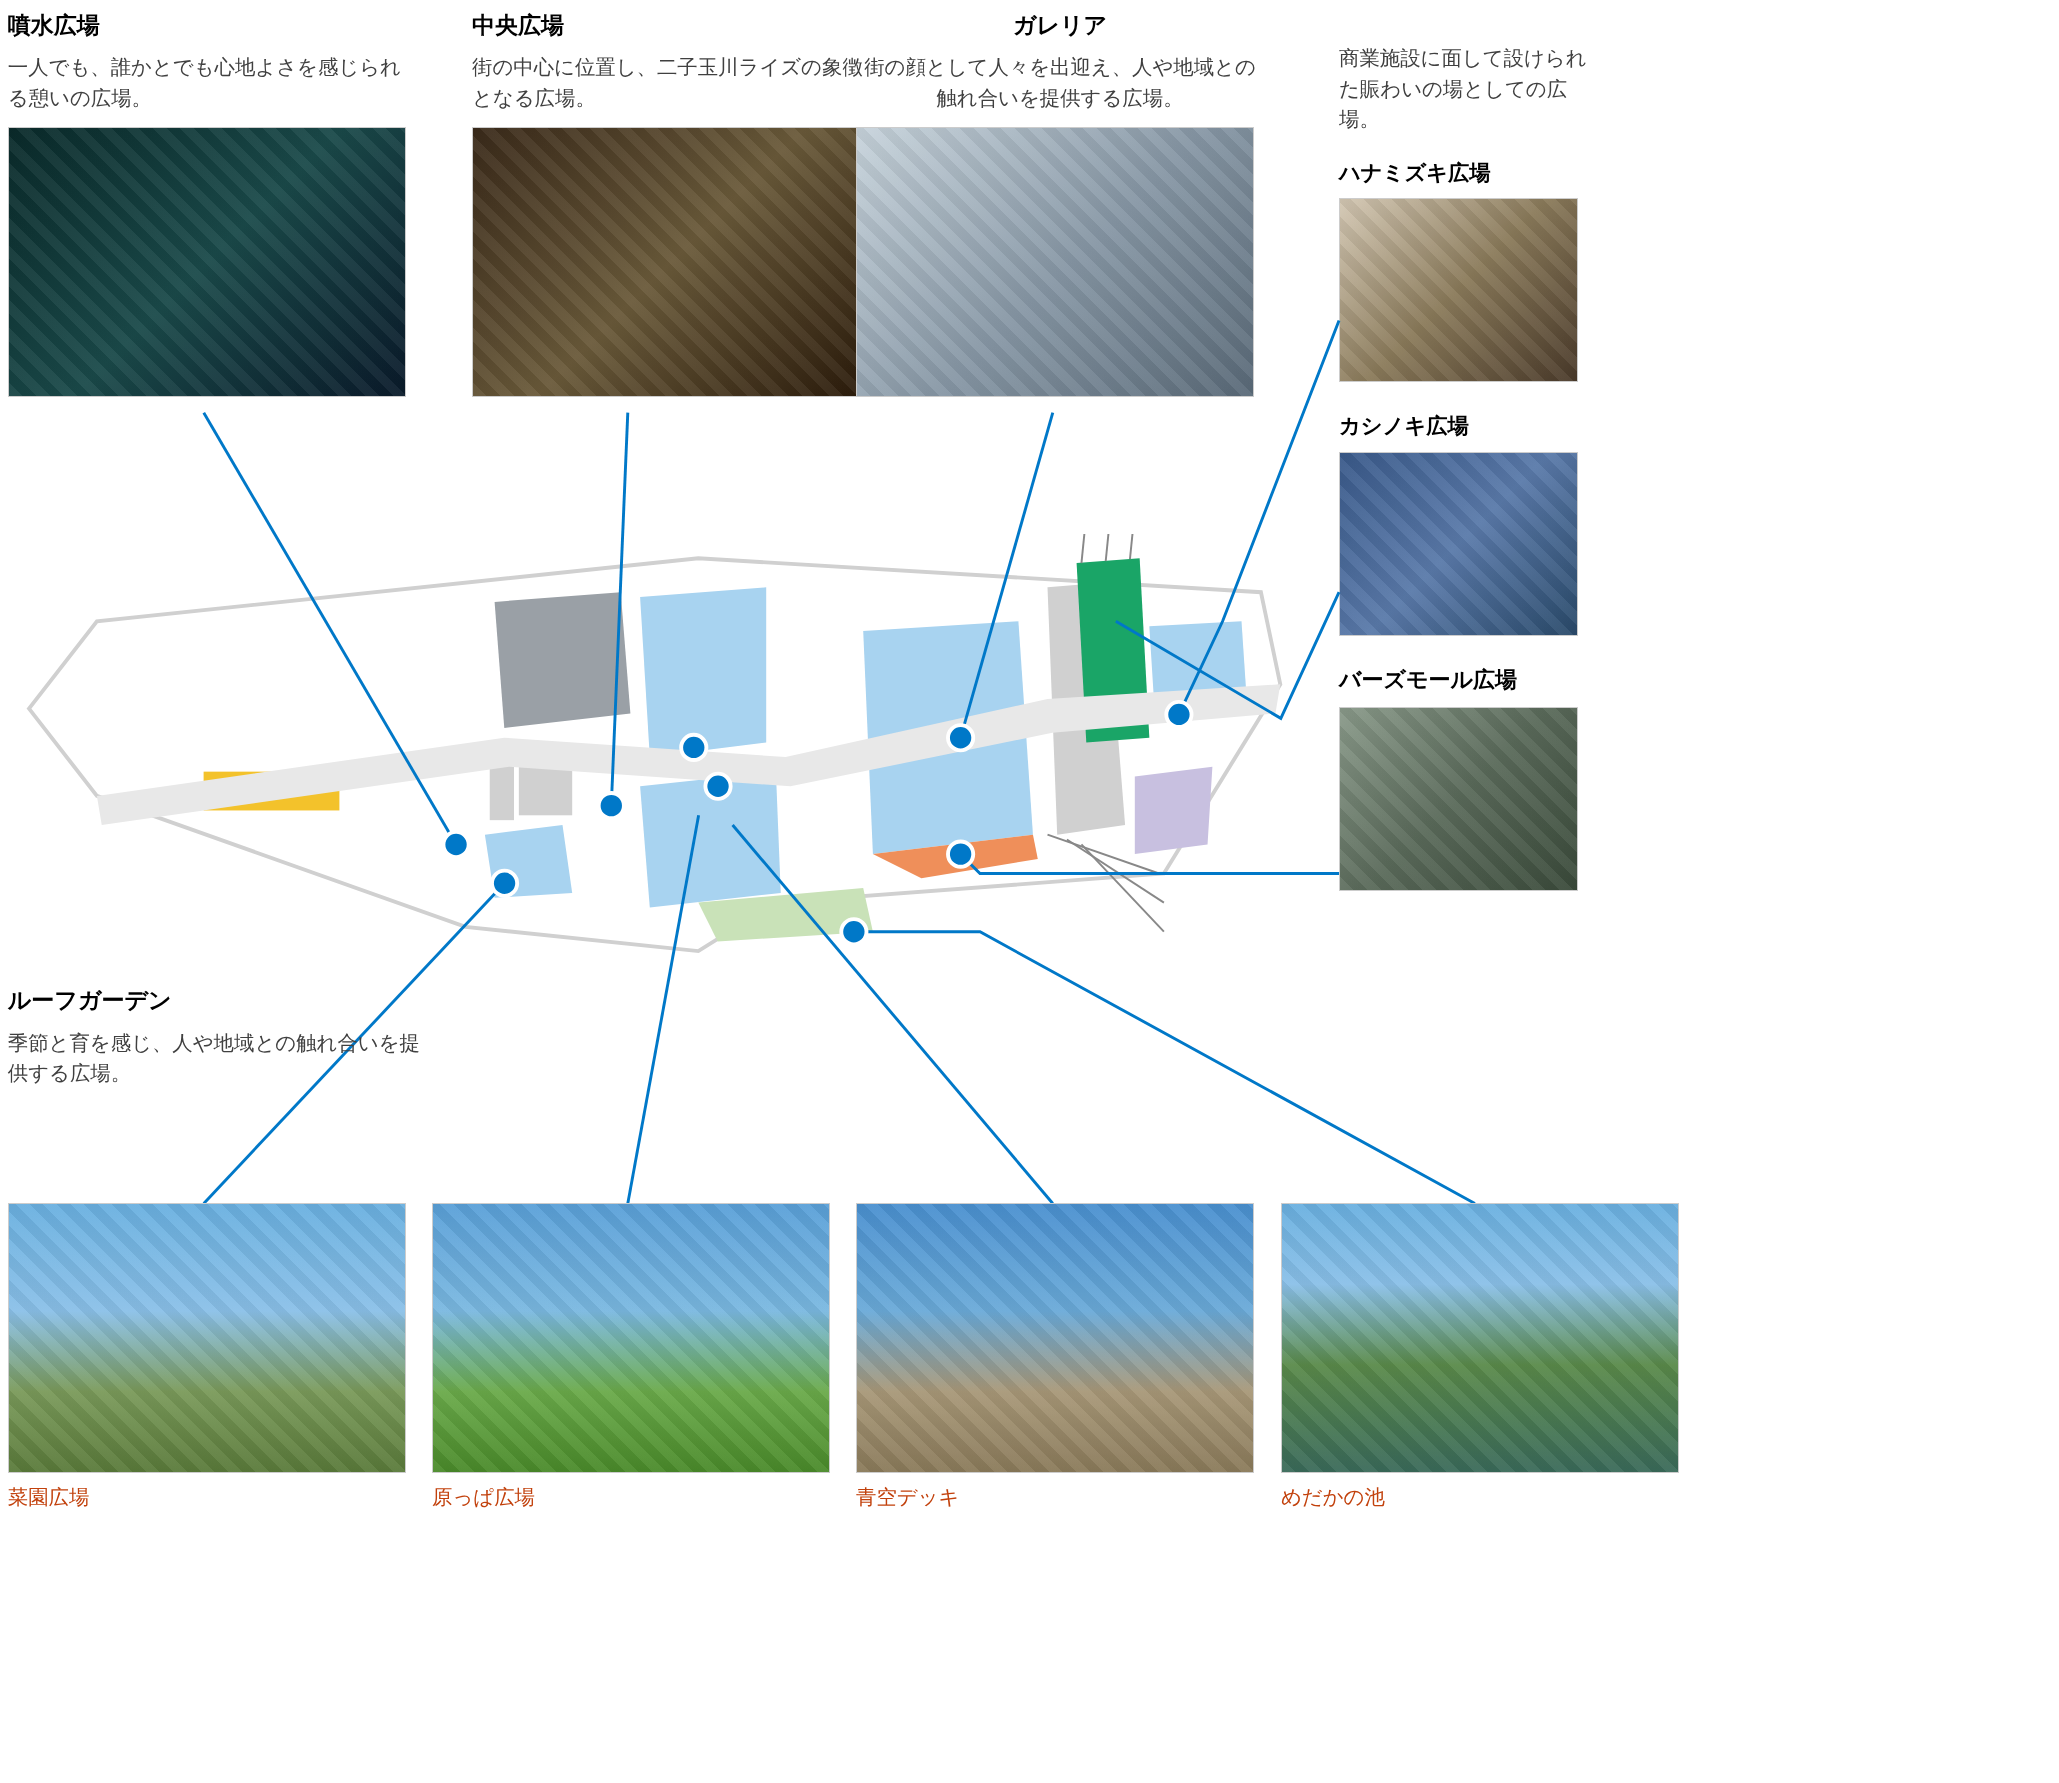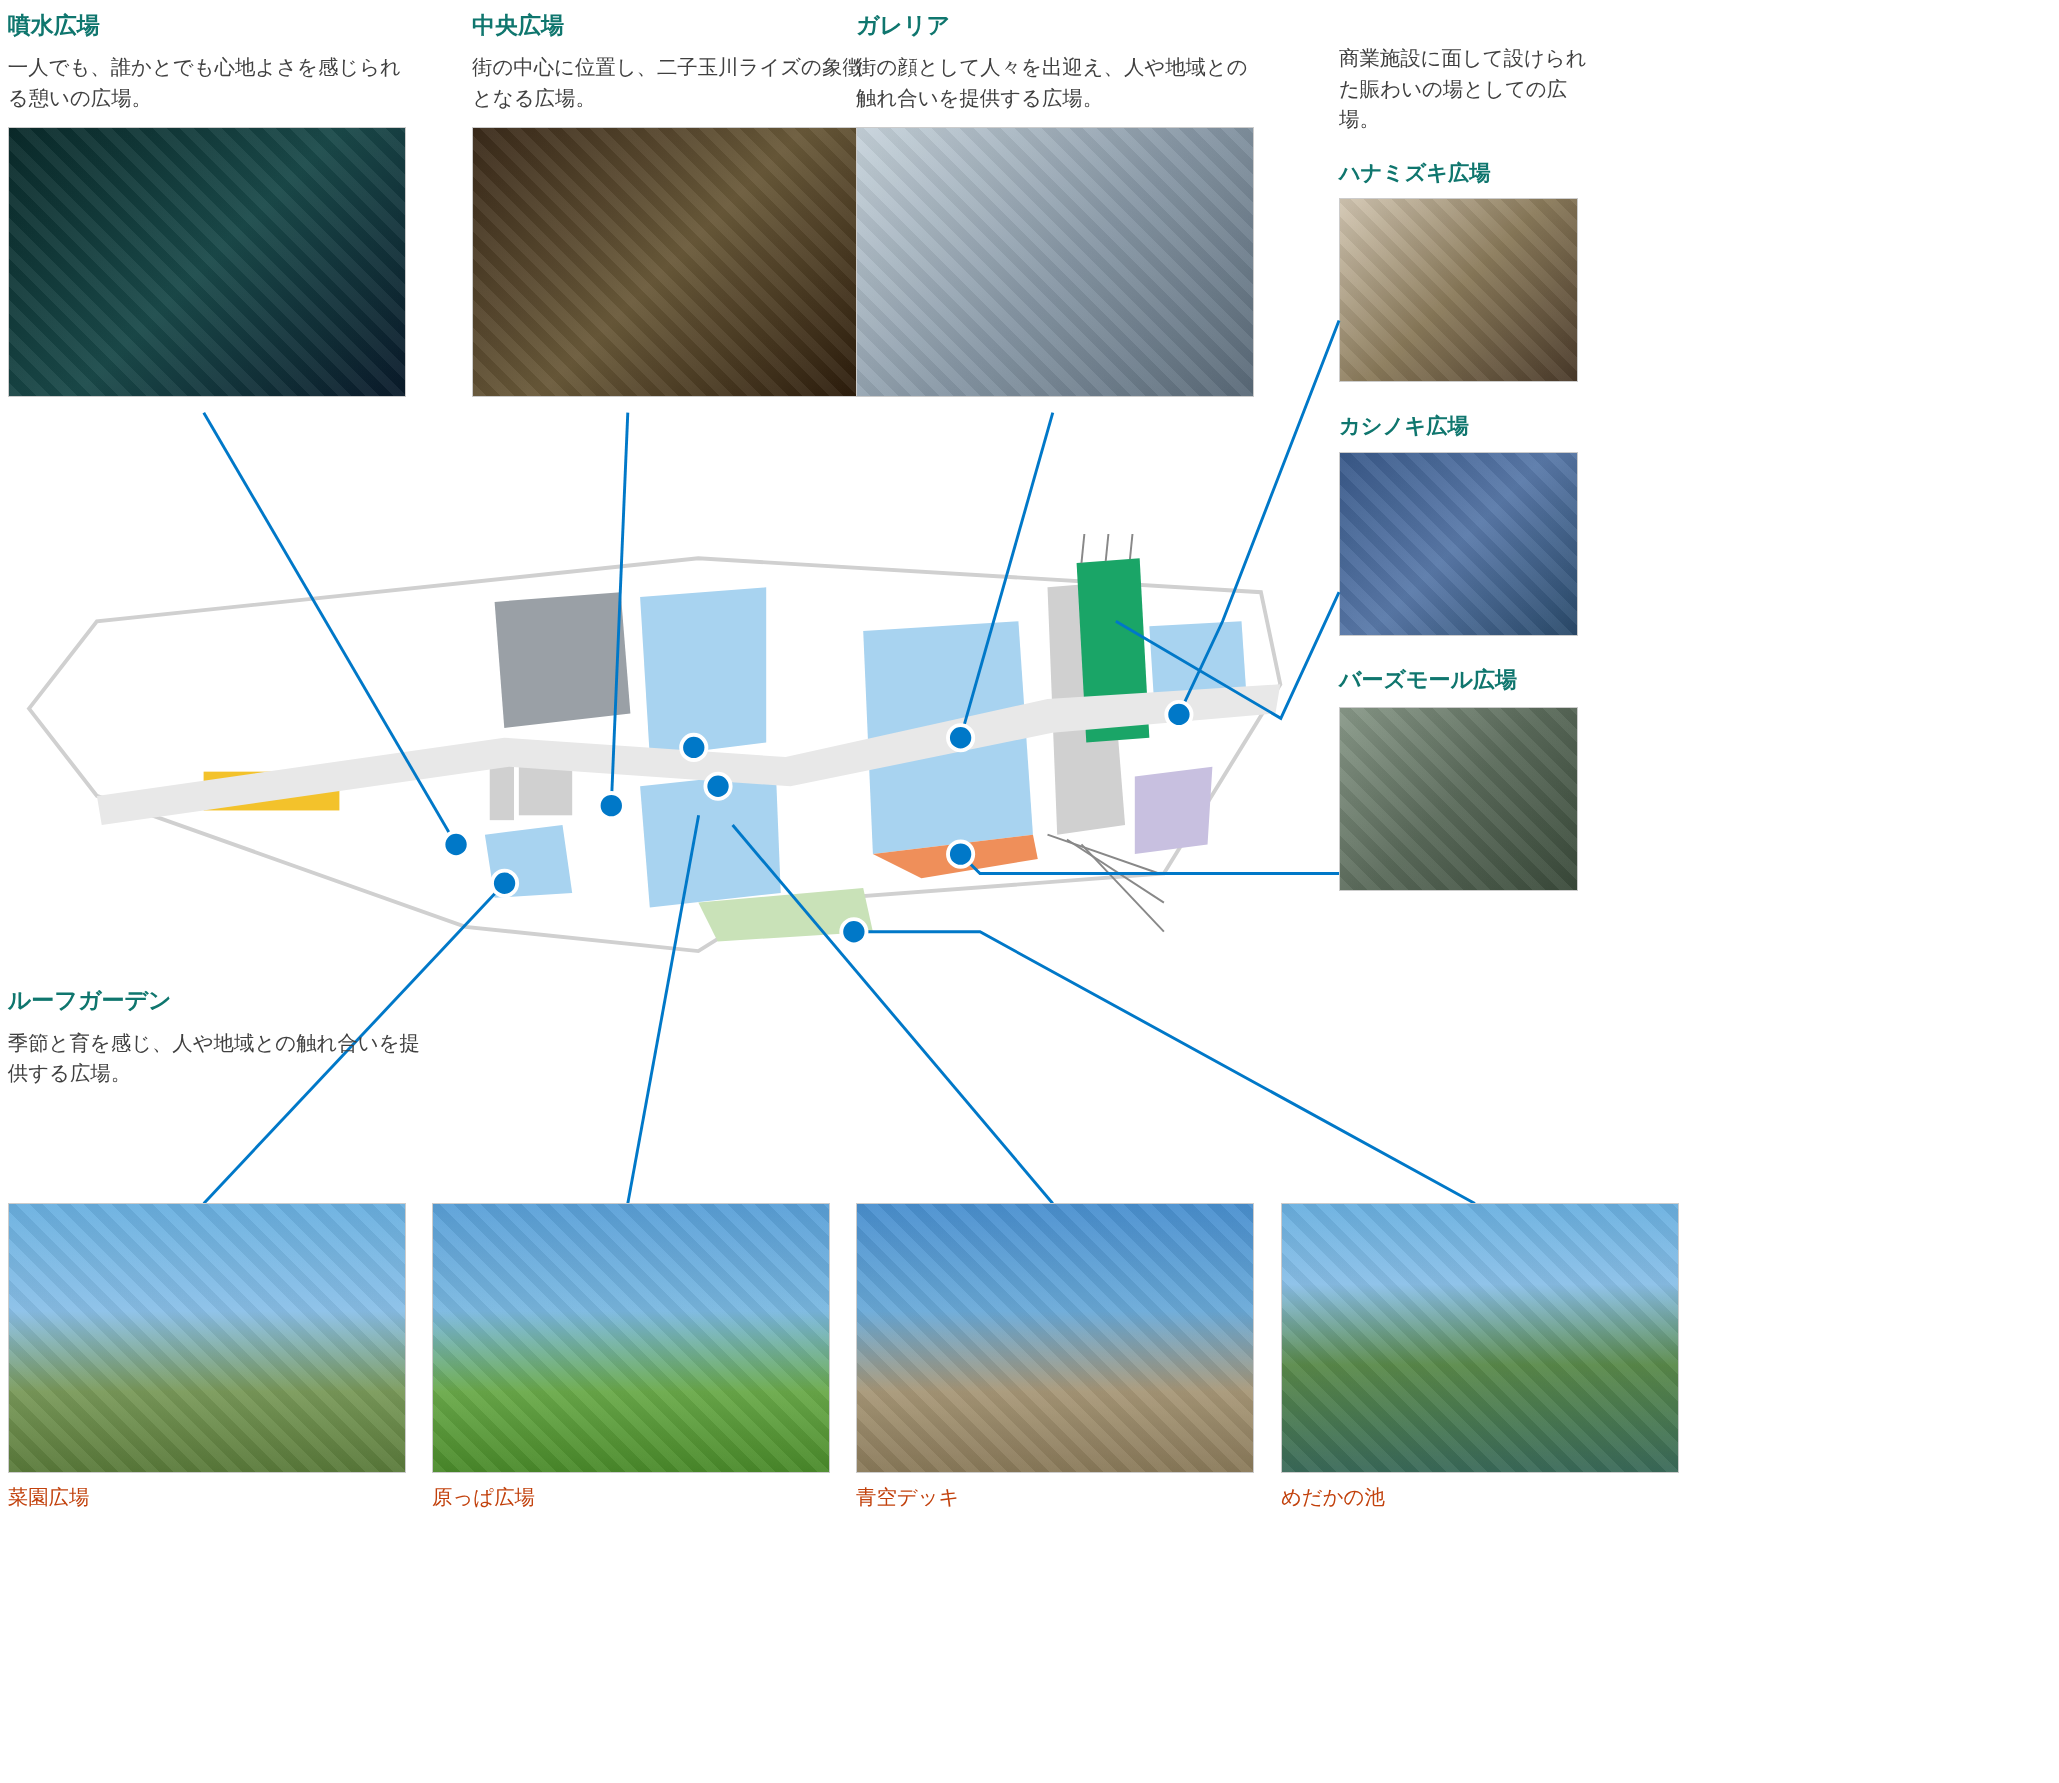--- a/index.html
+++ b/index.html
@@ -13,21 +13,21 @@
     }
     .container {
       position: relative;
       width: 100%;
       height: 100%;
     }
     .card {
       position: absolute;
     }
     .card-title {
-      color: #0f766e;
+      color: #000000;
       font-size: 23px;
       font-weight: 600;
       margin-bottom: 11.6px;
     }
     .card-desc {
       color: #404040;
       font-size: 20.4px;
       line-height: 1.5;
       margin-bottom: 13.6px;
     }
@@ -88,21 +88,21 @@
     <div class="card-desc">一人でも、誰かとでも心地よさを感じられる憩いの広場。</div>
     <div class="img-placeholder img-night" style="width:398px; height:270px;"></div>
   </div>
 
   <div class="card" style="top:9.7px; left:432px; width:408px;margin-left:40px;">
     <div class="card-title">中央広場</div>
     <div class="card-desc">街の中心に位置し、二子玉川ライズの象徴となる広場。</div>
     <div class="img-placeholder img-market" style="width:398px; height:270px;"></div>
   </div>
 
-  <div class="card" style="top:9.7px; left:856px; width:408px;">
+  <div class="card" style="top:9.7px; left:856px; width:408px;text-align:center;">
     <div class="card-title">ガレリア</div>
     <div class="card-desc">街の顔として人々を出迎え、人や地域との触れ合いを提供する広場。</div>
     <div class="img-placeholder img-atrium" style="width:398px; height:270px;"></div>
   </div>
 
   <div class="card" style="top:43px; left:1339px; width:252px;">
     <div class="card-desc" style="margin-bottom:23px;">商業施設に面して設けられた賑わいの場としての広場。</div>
 
     <div class="card-title" style="font-size:21.3px;">ハナミズキ広場</div>
     <div class="img-placeholder img-crowd1" style="width:239px; height:184px; margin-bottom:29px;"></div>

